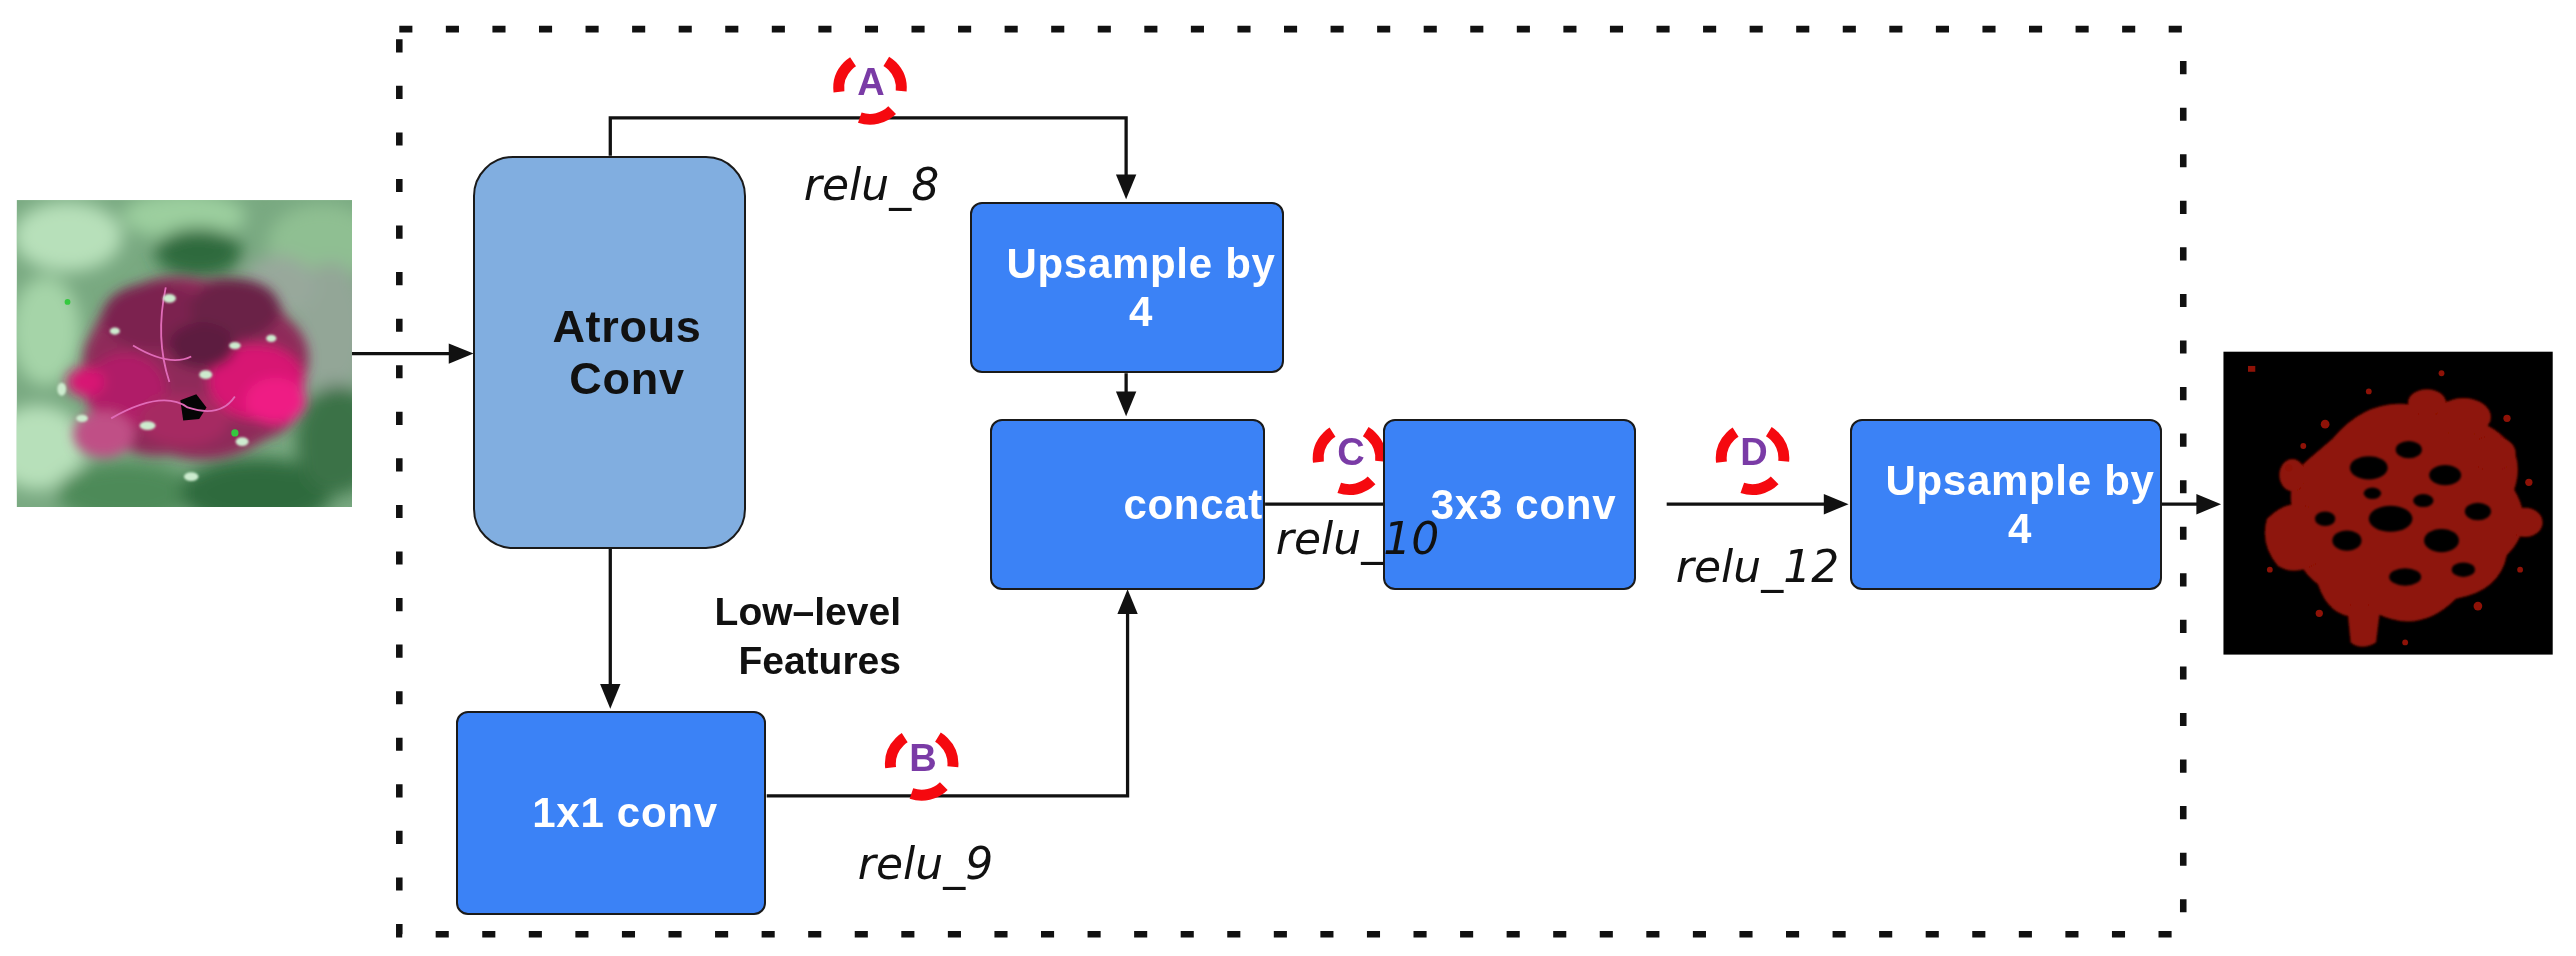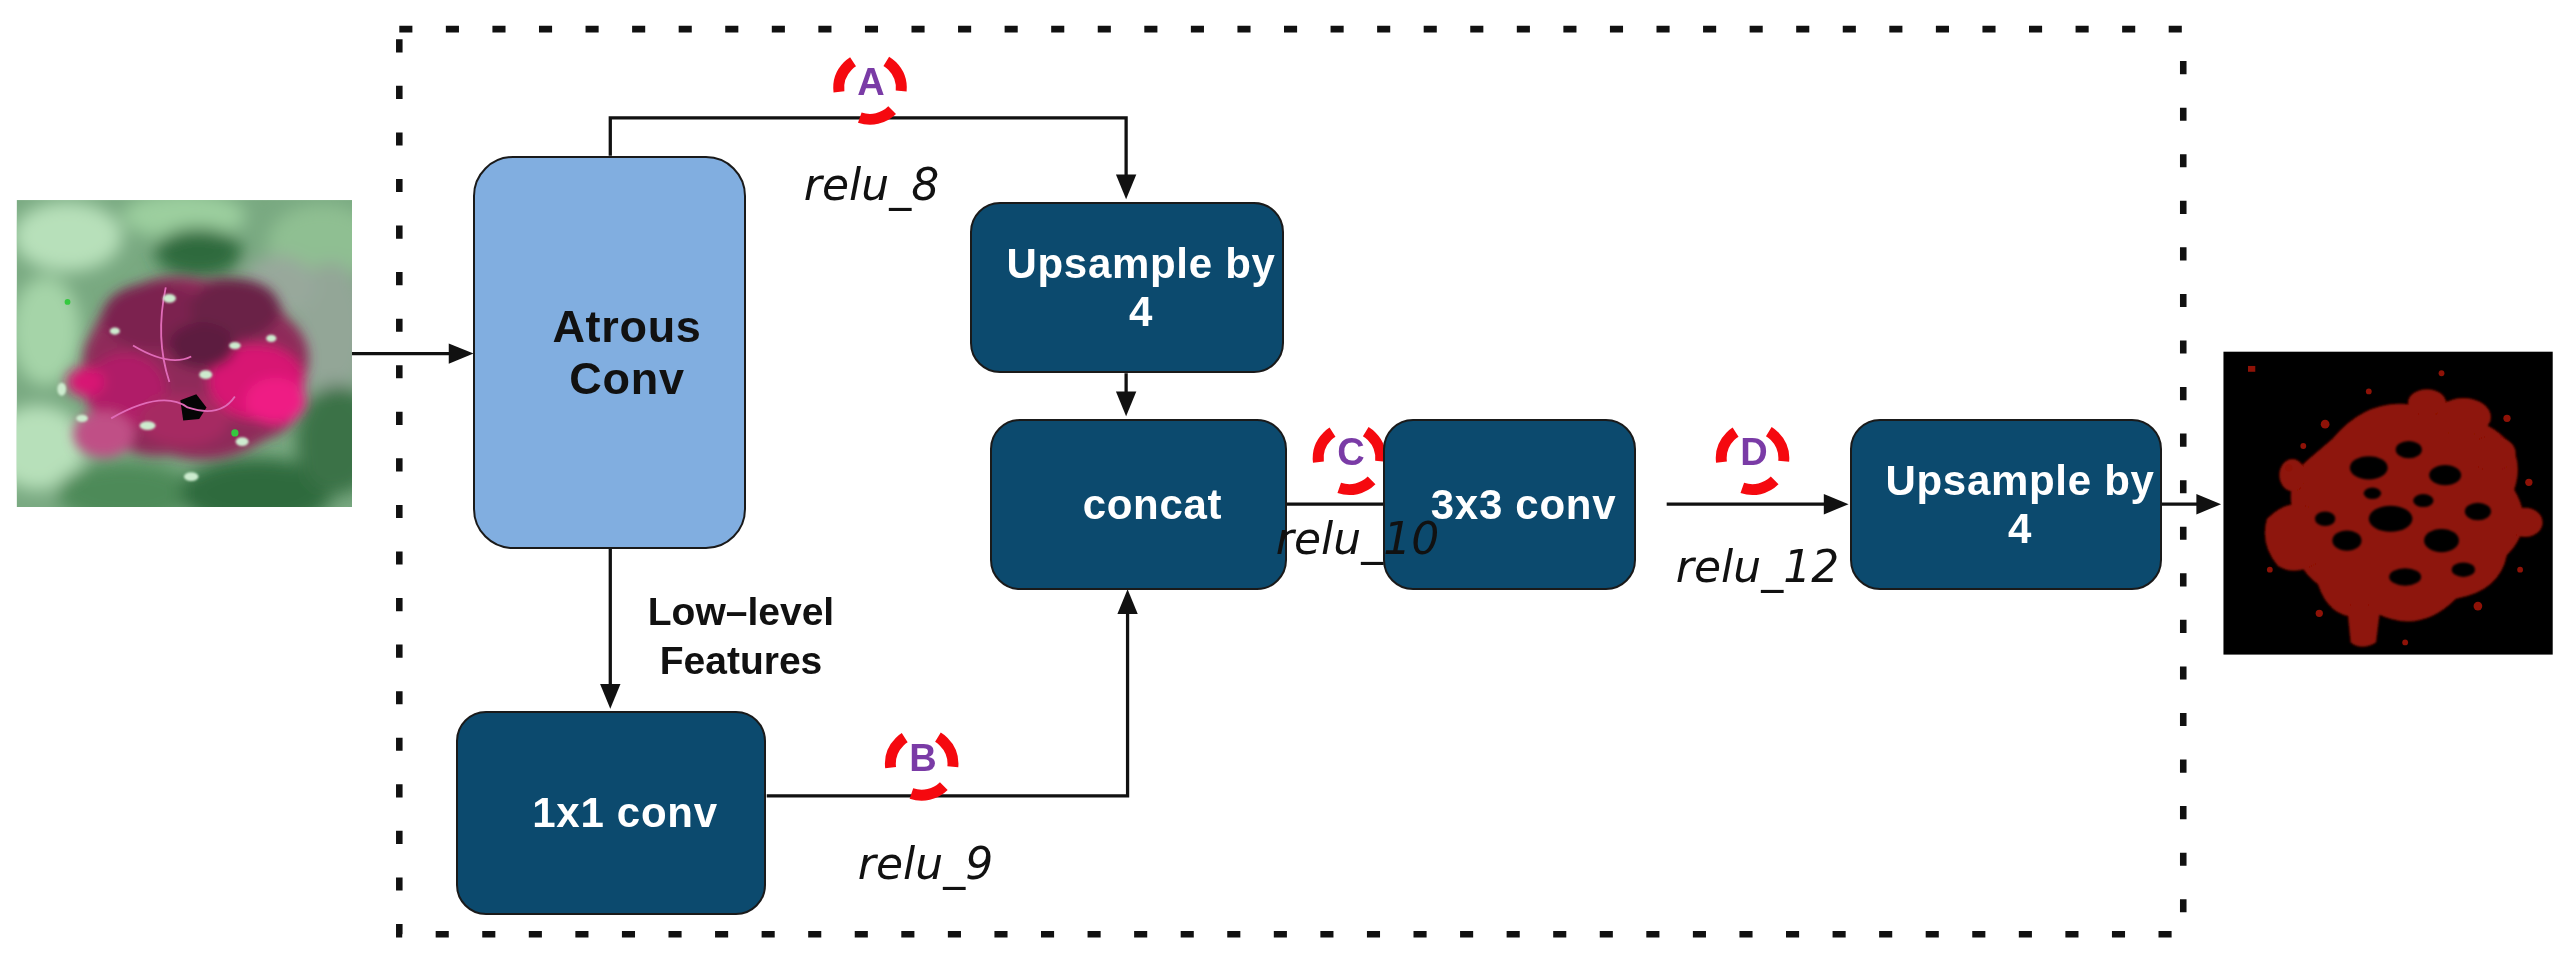--- a/index.html
+++ b/index.html
@@ -2,26 +2,26 @@
 <html style="font-size:11.6px"><head>
 <meta charset="utf-8">
 <style>
   html,body{margin:0;padding:0;background:#ffffff;}
   .canvas{position:relative;width:2576px;height:956px;background:#fff;overflow:hidden;
           font-family:"Liberation Sans",sans-serif;}
   .layer{position:absolute;left:0;top:0;width:2576px;height:956px;}
   .box{position:absolute;display:flex;align-items:center;justify-content:center;
        border:2.2px solid #1a1a1a;box-sizing:border-box;text-align:center;}
   .box.blue{background:#81aee0;border-radius:40px;color:#111;}
-  .box.purple{background:#0c4a6e;border-radius:30px;color:#ffffff;padding-left:28px;}
+  .box.purple{background:#3b82f6;border-radius:12px;color:#ffffff;padding-left:28px;}
   .box span{font-size:42px;font-weight:600;letter-spacing:0.7px;}
   .box.big span{font-size:45px;}
   .edge-label{position:absolute;width:291px;text-align:center;font-size:44px;line-height:52px;
               font-style:italic;color:#111;font-family:"DejaVu Sans",sans-serif;margin-top:16px;}
-  .ann{position:absolute;width:320px;text-align:center;font-size:39px;line-height:49px;
+  .ann{position:absolute;width:320px;text-align:right;font-size:39px;line-height:49px;
        font-weight:600;color:#111;}
   .marker-letter{position:absolute;width:58px;text-align:center;font-size:38px;line-height:47px;
                  font-weight:600;color:#7a3ba6;}
 </style>
 </head>
 <body>
 
 <div class="canvas">
 
   <svg class="layer" viewBox="0 0 3539 1314">
@@ -170,21 +170,21 @@
   </svg>
 
   <div class="box blue big" style="left:473px;top:156px;width:273px;height:393px;padding-left:35px;">
     <span>Atrous Conv</span>
   </div>
 
   <div class="box purple" style="left:970px;top:202px;width:314px;height:171px;">
     <span>Upsample by 4</span>
   </div>
 
-  <div class="box purple" style="left:990px;top:419px;width:297px;height:171px;">
+  <div class="box purple" style="left:990px;top:419px;width:275px;height:171px;justify-content:flex-end;">
     <span>concat</span>
   </div>
 
   <div class="box purple" style="left:1383px;top:419px;width:253px;height:171px;">
     <span>3x3 conv</span>
   </div>
 
   <div class="box purple" style="left:1850px;top:419px;width:312px;height:171px;">
     <span>Upsample by 4</span>
   </div>

